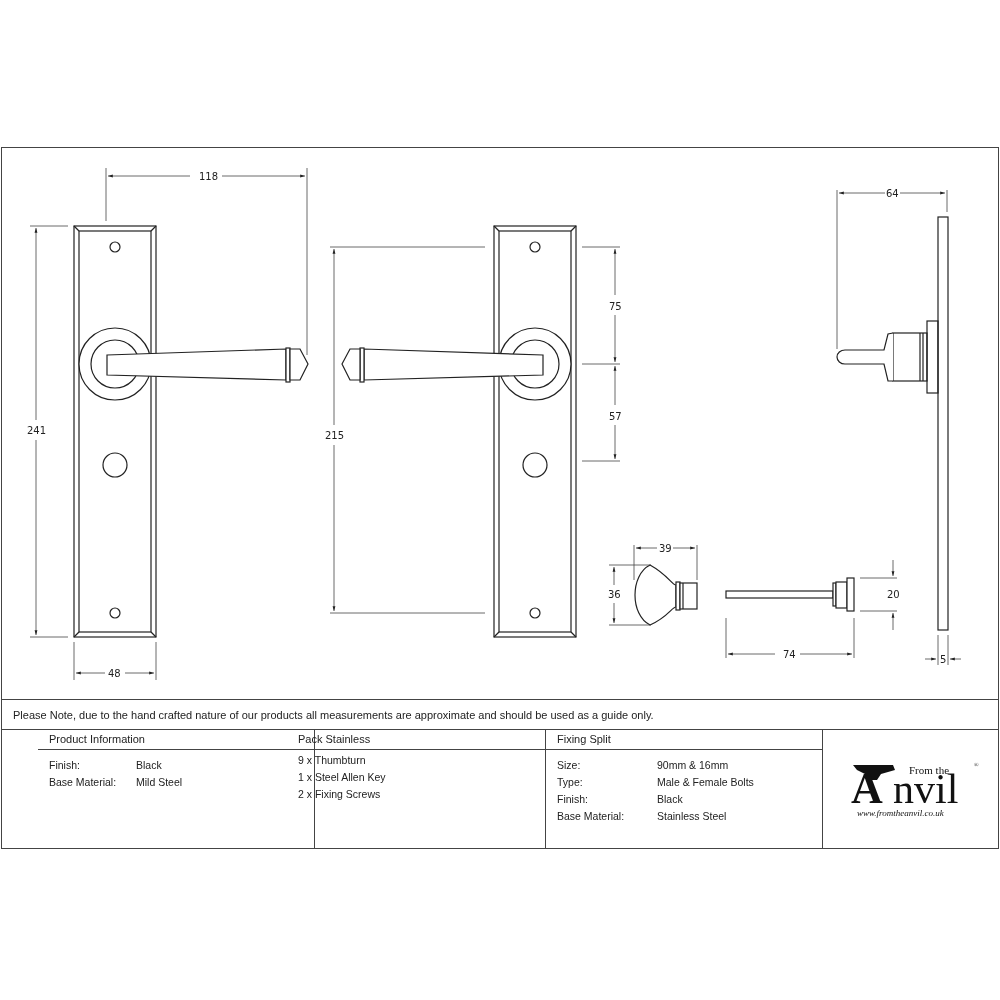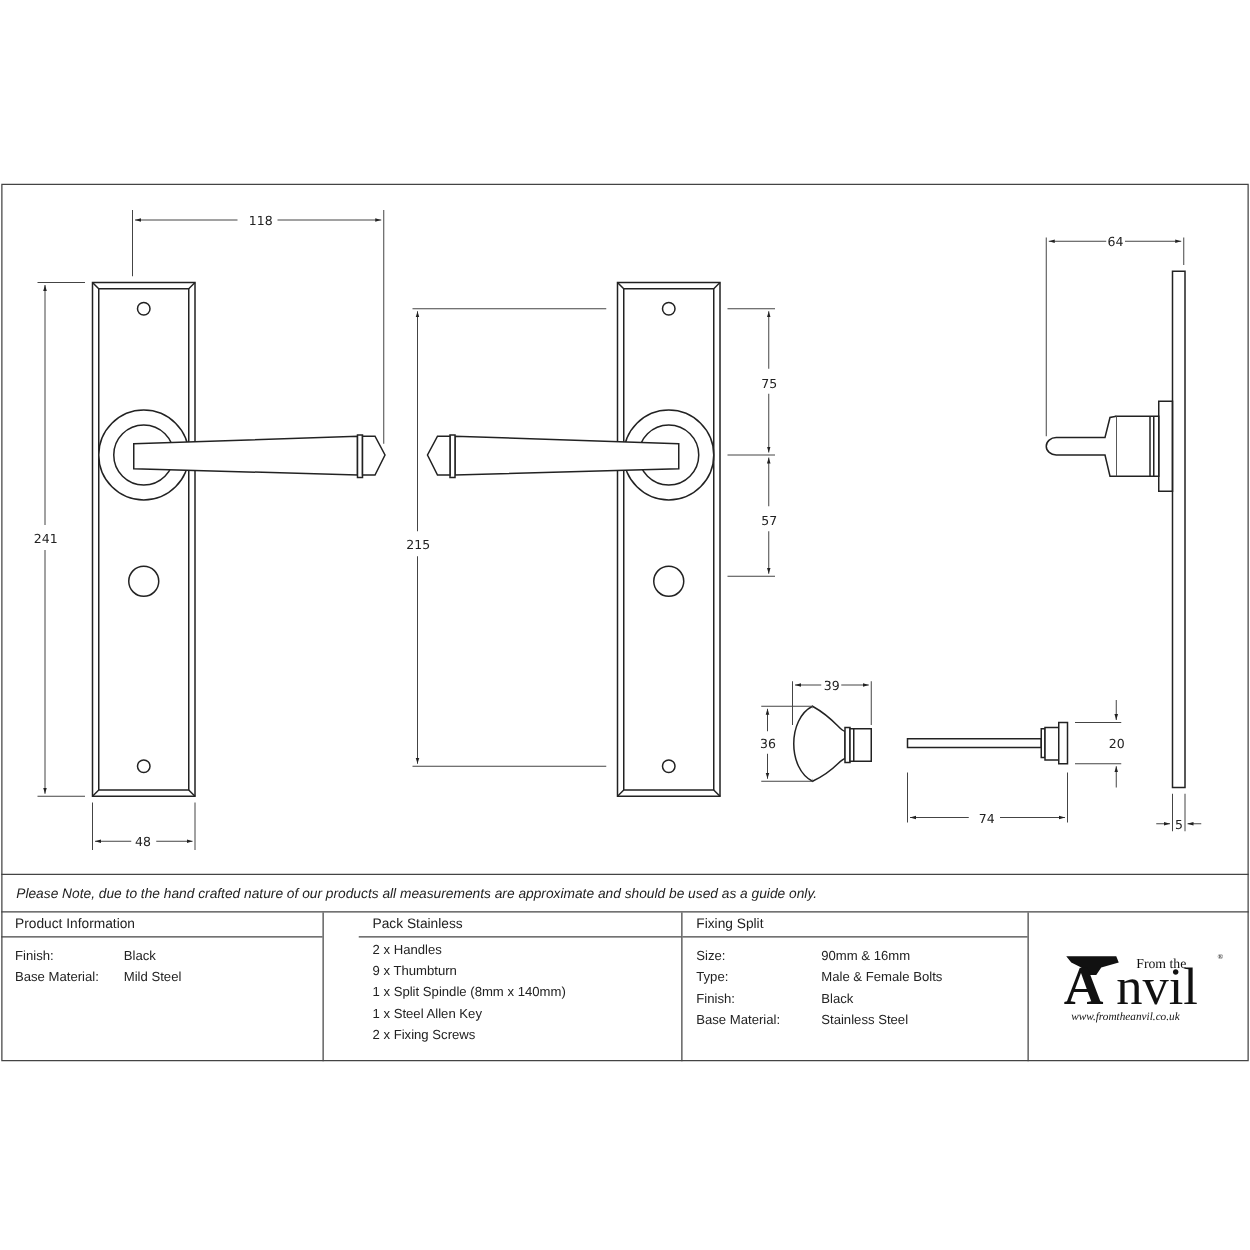--- a/index.html
+++ b/index.html
@@ -1,20 +1,20 @@
 <!DOCTYPE html>
 <html><head>
 <meta charset="utf-8">
 <style>
   html, body { margin: 0; padding: 0; background: #ffffff; }
   body { width: 1000px; height: 1000px; position: relative; overflow: hidden; font-family: "Liberation Sans", "DejaVu Sans", sans-serif; color: #222; }
   .sheet { position: absolute; left: 1px; top: 147px; width: 996px; height: 700px; border: 1.5px solid #444; box-sizing: content-box; }
   .drawing { position: absolute; left: 0; top: 0; width: 1000px; height: 1000px; }
   .dim { font-family: "DejaVu Sans", sans-serif; font-size: 10px; fill: #222; }
-  .note-row { position: absolute; left: 1px; top: 699px; width: 998px; height: 30px; border-top: 1.5px solid #444; font-size: 11px; line-height: 30px; padding-left: 12px; box-sizing: border-box; font-style: italic; }
+  .note-row { position: absolute; left: 1px; top: 699px; width: 998px; height: 30px; border-top: 1.5px solid #444; font-size: 11px; line-height: 30px; padding-left: 12px; box-sizing: border-box; }
   .table { position: absolute; left: 1px; top: 729px; width: 998px; height: 120px; border-top: 1.5px solid #444; box-sizing: border-box; }
   .col { position: absolute; top: 0; height: 119px; border-right: 1.5px solid #444; box-sizing: border-box; }
   .col-head { height: 19px; border-bottom: 1.5px solid #444; font-size: 11px; line-height: 19px; padding-left: 11px; }
   .col-body { padding: 7px 0 0 11px; font-size: 10.5px; }
   .kv { display: flex; height: 17px; line-height: 17px; }
   .kv .k { width: 87px; }
   .pc-body { padding: 2px 0 0 11px; font-size: 10.5px; }
   .pc-item { height: 17px; line-height: 17px; }
   .fs .kv .k { width: 100px; }
   .logo { position: absolute; left: 822px; top: 0; width: 176px; height: 119px; }
@@ -160,40 +160,38 @@
     <line x1="893" y1="560" x2="893" y2="576" marker-end="url(#arr)"></line>
     <line x1="893" y1="630" x2="893" y2="613" marker-end="url(#arr)"></line>
   </g>
   <text class="dim" x="783" y="658">74</text>
   <text class="dim" x="887" y="598">20</text>
 </svg>
 
 <div class="note-row">Please Note, due to the hand crafted nature of our products all measurements are approximate and should be used as a guide only.</div>
 
 <div class="table">
-  <div class="col" style="left:0; width:258px;">
+  <div class="col" style="left:0; width:314px;padding-left:37px;">
     <div class="col-head">Product Information</div>
     <div class="col-body">
       <div class="kv">
           <span class="k">Finish:</span>
           <span>Black</span>
         </div>
       <div class="kv">
           <span class="k">Base Material:</span>
           <span>Mild Steel</span>
         </div>
     </div>
   </div>
 
   <div class="col" style="left:286px; width:259px;">
     <div class="col-head">Pack Stainless</div>
     <div class="pc-body">
-      <div class="pc-item">2 x Handles</div>
       <div class="pc-item">9 x Thumbturn</div>
-      <div class="pc-item">1 x Split Spindle (8mm x 140mm)</div>
       <div class="pc-item">1 x Steel Allen Key</div>
       <div class="pc-item">2 x Fixing Screws</div>
     </div>
   </div>
 
   <div class="col fs" style="left:545px; width:277px;">
     <div class="col-head">Fixing Split</div>
     <div class="col-body">
       <div class="kv">
           <span class="k">Size:</span>

